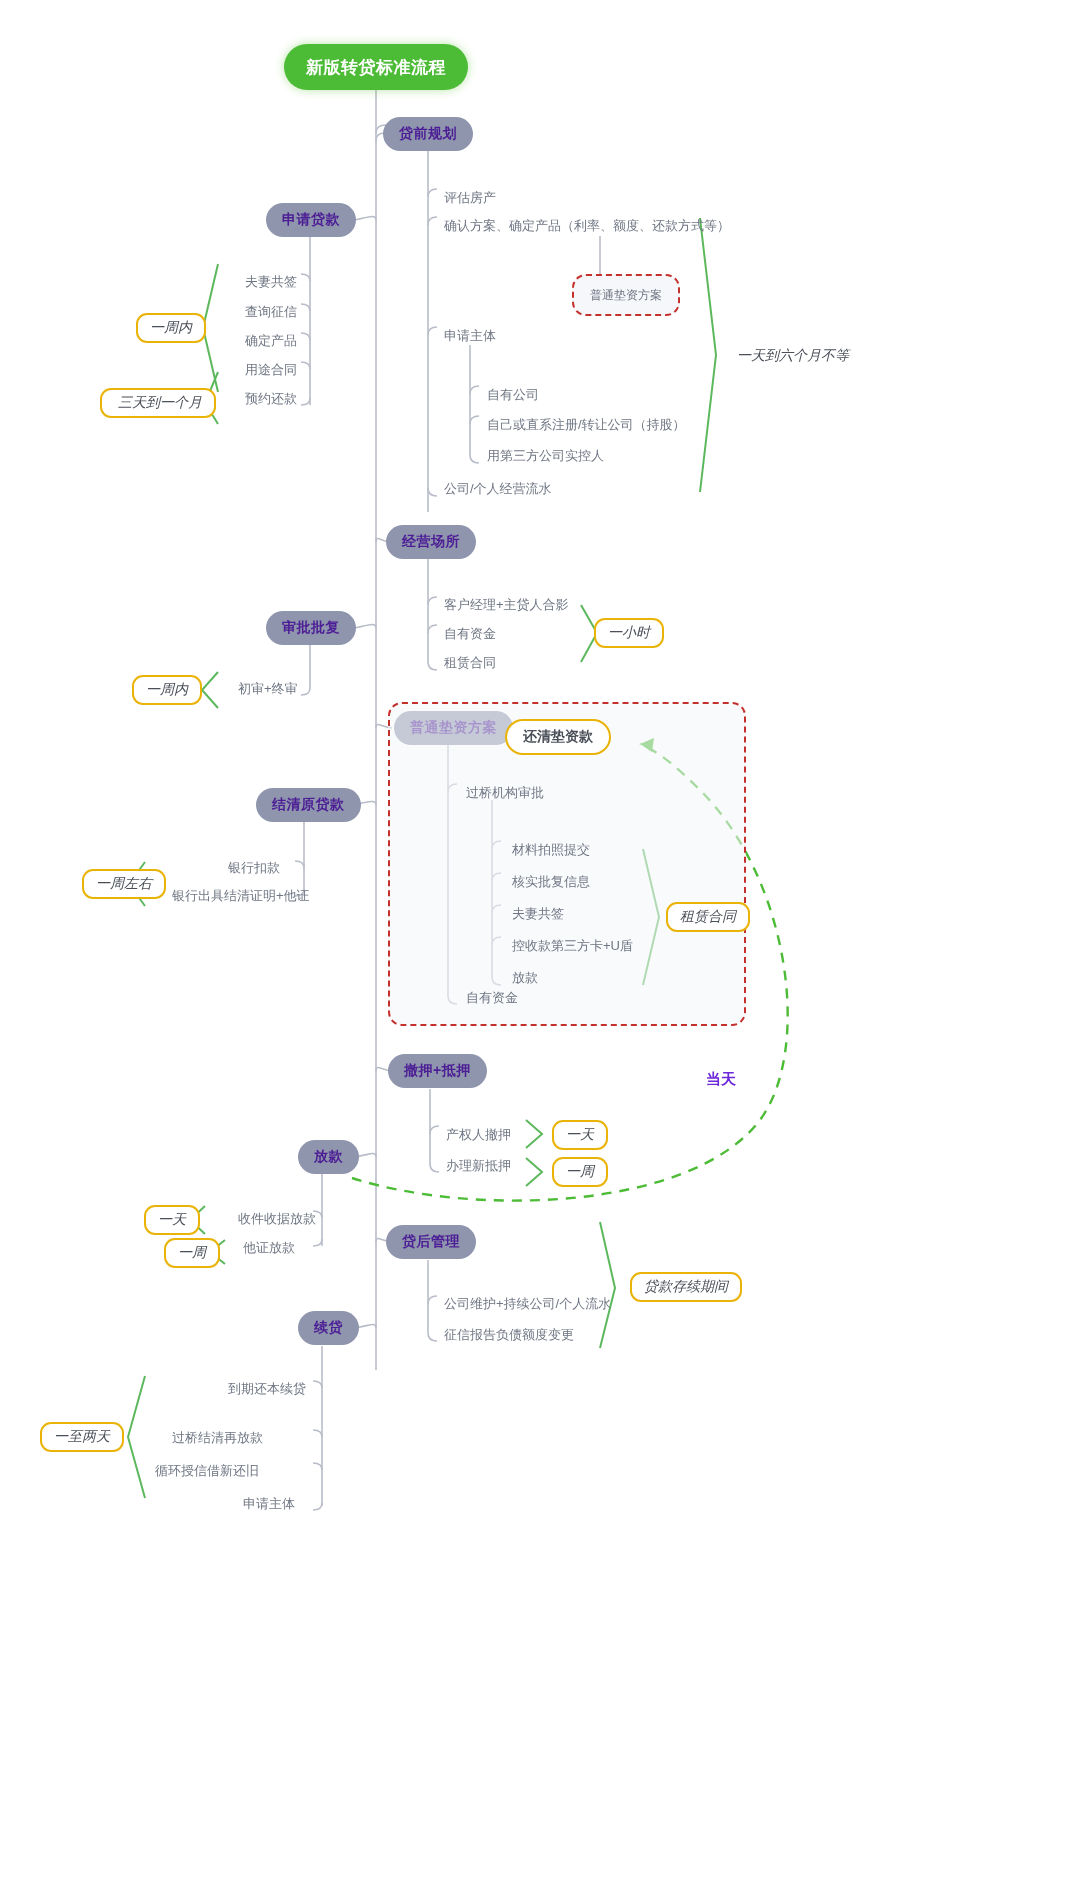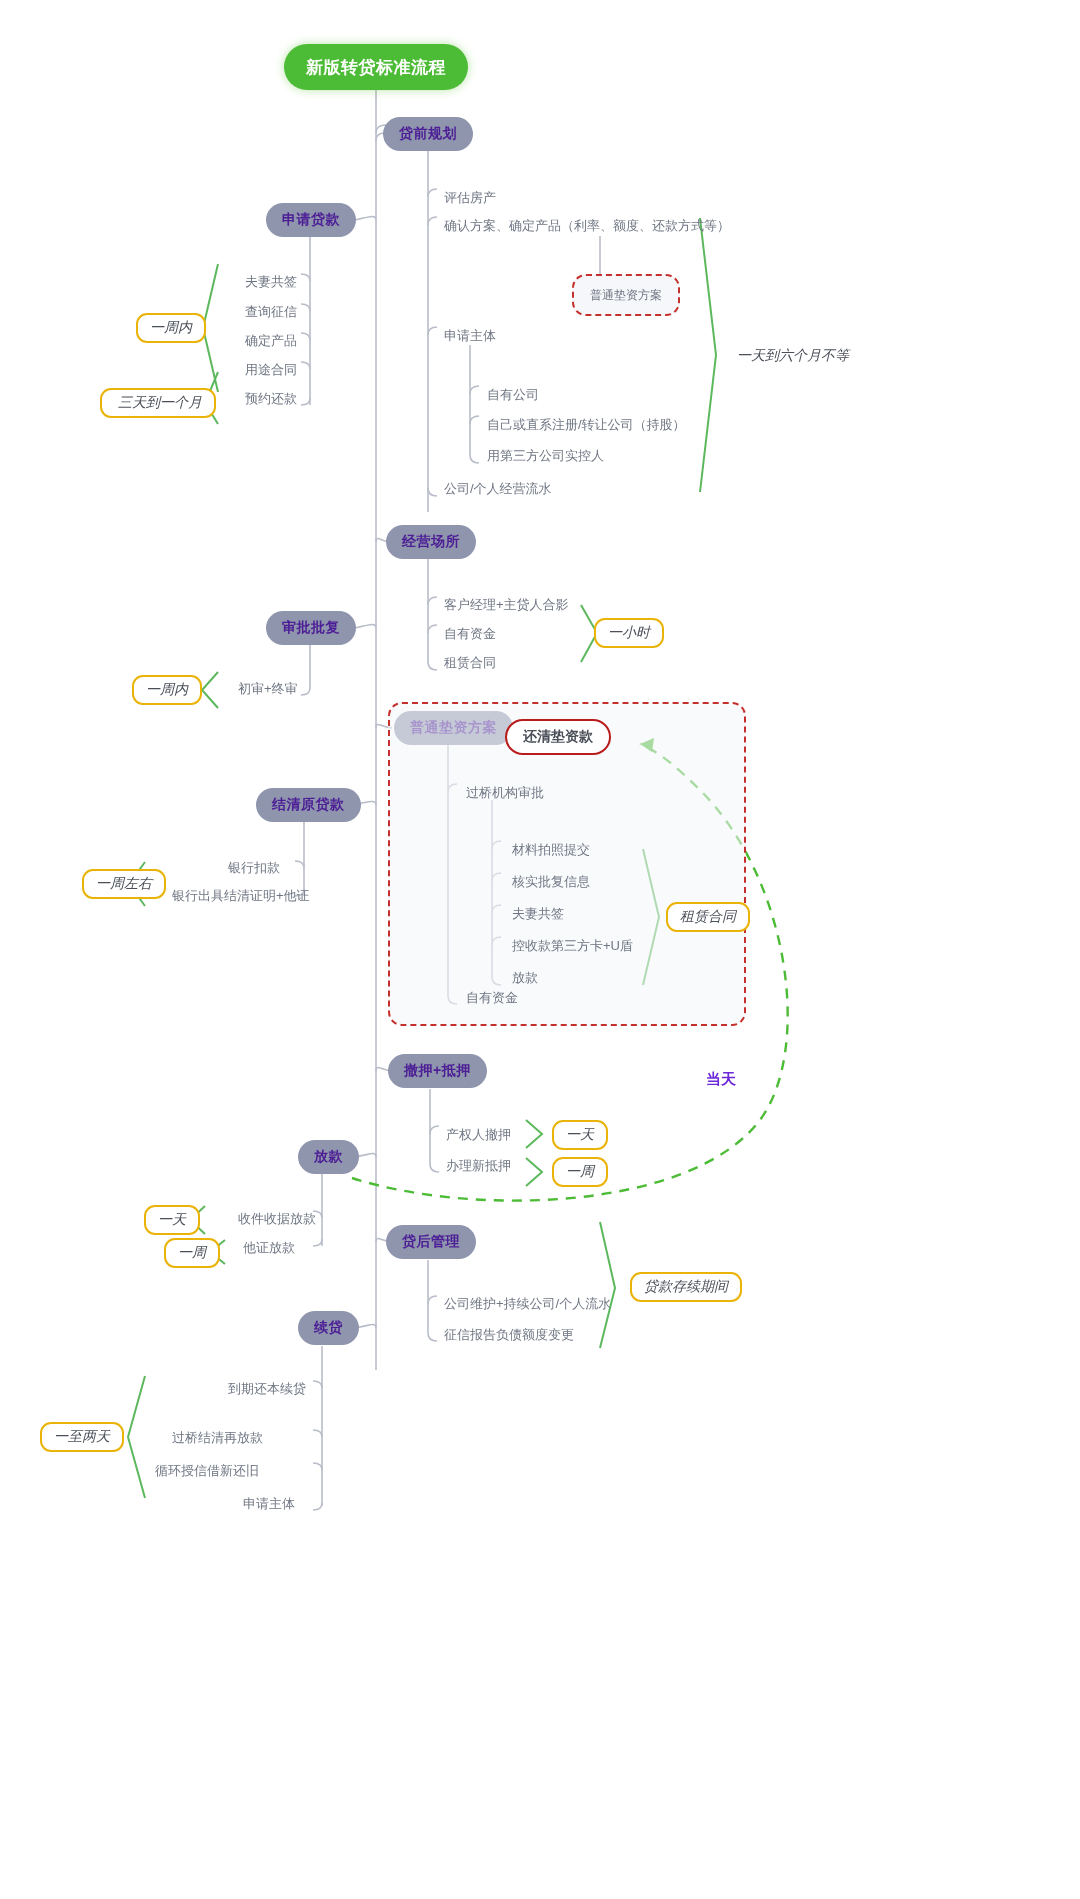--- a/index.html
+++ b/index.html
@@ -49,21 +49,21 @@
     border:2px dashed #c4302b;border-radius:14px;background:rgba(244,246,250,.55);
   }
   .reddash.small{
     display:flex;align-items:center;justify-content:center;
     font-size:12px;color:#6f7683;background:#f6f7fa;
   }
 
   
   .greenpill{
     position:absolute;box-sizing:border-box;
-    border:2px solid #b91c1c;border-radius:18px;background:#ffffff;
+    border:2px solid #eab308;border-radius:18px;background:#ffffff;
     display:flex;align-items:center;justify-content:center;
     font-size:14px;font-weight:bold;color:#4a4f58;height:36px;padding:0 16px;
     white-space:nowrap;
   }
 
   
   .boldlabel{
     position:absolute;font-size:15px;font-weight:bold;color:#6d28d9;white-space:nowrap;
   }
 </style>

